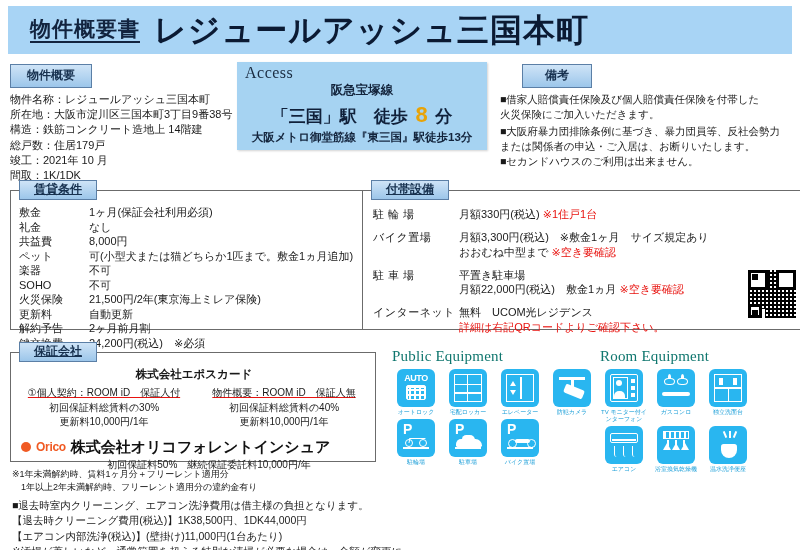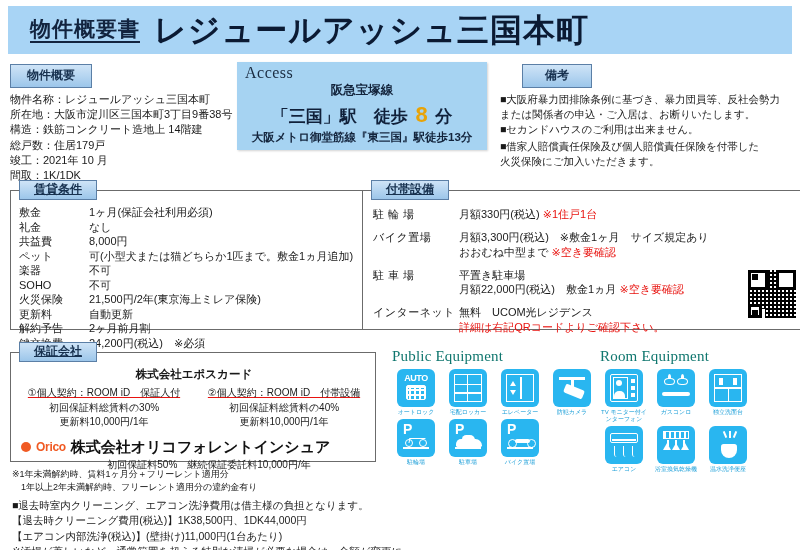--- a/index.html
+++ b/index.html
@@ -277,27 +277,27 @@
       <span>分</span>
     </div>
     <div class="access-sub">大阪メトロ御堂筋線『東三国』駅徒歩13分</div>
   </div>
 
   <div class="sec" id="remarks">
     <div class="sec-body">
       <div class="rm-label">備考</div>
       <div class="rm-list">
         <p>
+          <span>■借家人賠償責任保険及び個人賠償責任保険を付帯した</span><br>
+          <span>火災保険にご加入いただきます。</span>
+        </p>
+        <p>
           <span>■大阪府暴力団排除条例に基づき、暴力団員等、反社会勢力</span><br>
           <span>または関係者の申込・ご入居は、お断りいたします。</span><br>
           <span>■セカンドハウスのご利用は出来ません。</span>
-        </p>
-        <p>
-          <span>■借家人賠償責任保険及び個人賠償責任保険を付帯した</span><br>
-          <span>火災保険にご加入いただきます。</span>
         </p>
       </div>
     </div>
   </div>
 
   <div class="sec" id="rent">
     <div class="sec-label">賃貸条件</div>
     <div class="sec-body">
       <div class="kv">
           <span class="k">敷金</span>
@@ -386,21 +386,21 @@
     <div class="sec-label">保証会社</div>
     <div class="sec-body">
       <div class="g-company">株式会社エポスカード</div>
       <div class="g-cols">
         <div class="g-col">
           <div class="u">①個人契約：ROOM iD　保証人付</div>
           <div>初回保証料総賃料の30%</div>
           <div>更新料10,000円/1年</div>
         </div>
         <div class="g-col">
-          <div class="u">②個人契約：ROOM iD　付帯設備</div>
+          <div class="u">物件概要：ROOM iD　保証人無</div>
           <div>初回保証料総賃料の40%</div>
           <div>更新料10,000円/1年</div>
         </div>
       </div>
       <div class="orico">
         <span class="orico-dot"></span>
         <span class="orico-name">Orico</span>
         <span class="orico-jp">株式会社オリコフォレントインシュア</span>
       </div>
       <div class="orico-sub">初回保証料50%　継続保証委託料10,000円/年</div>

